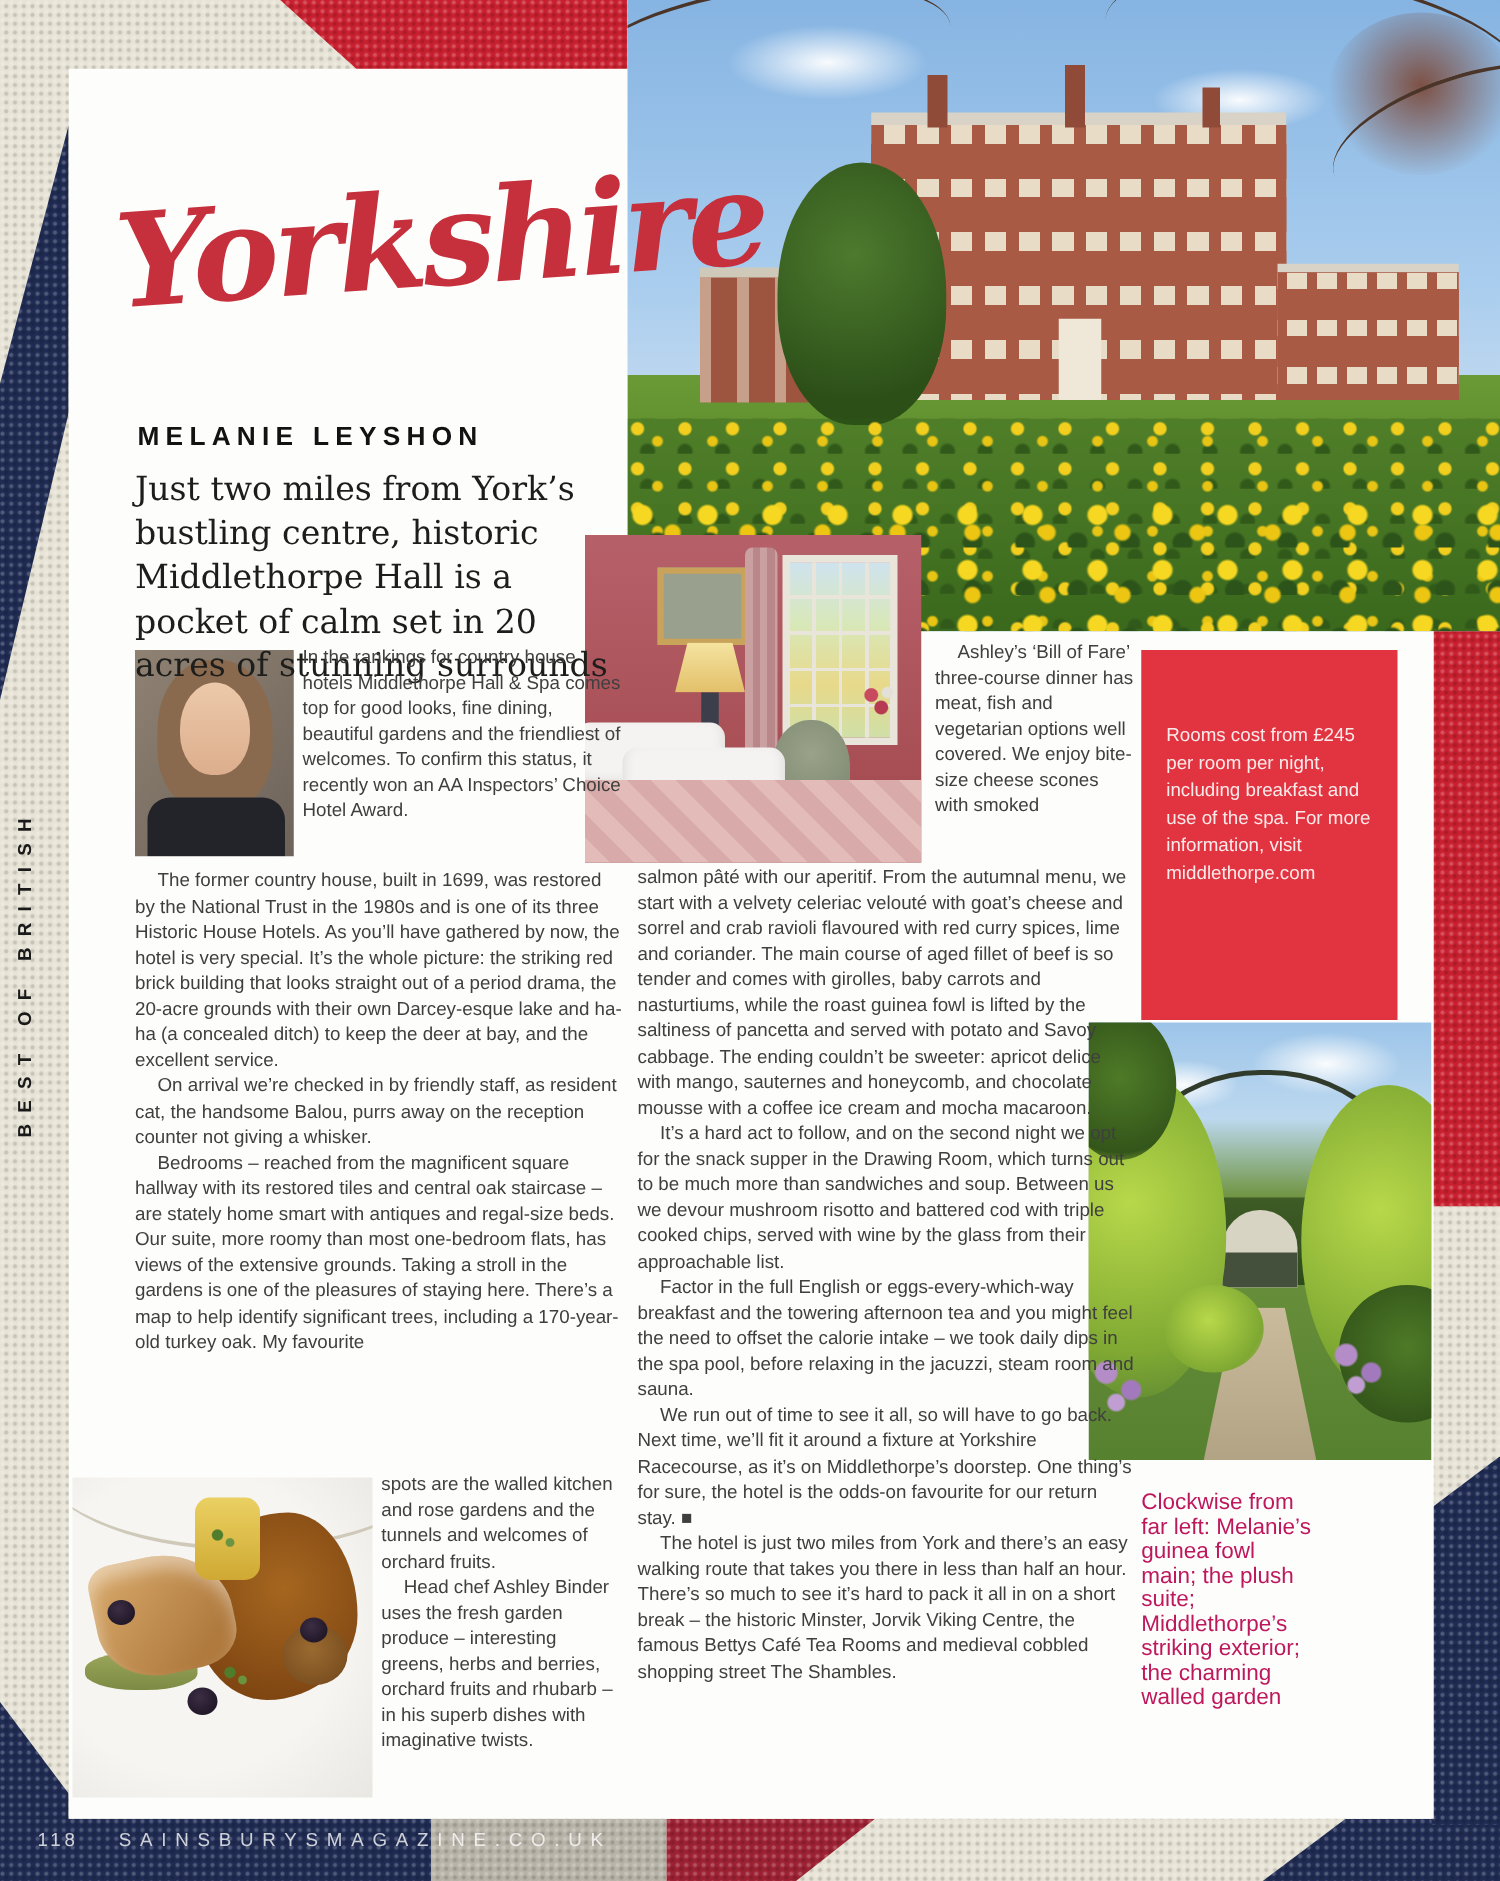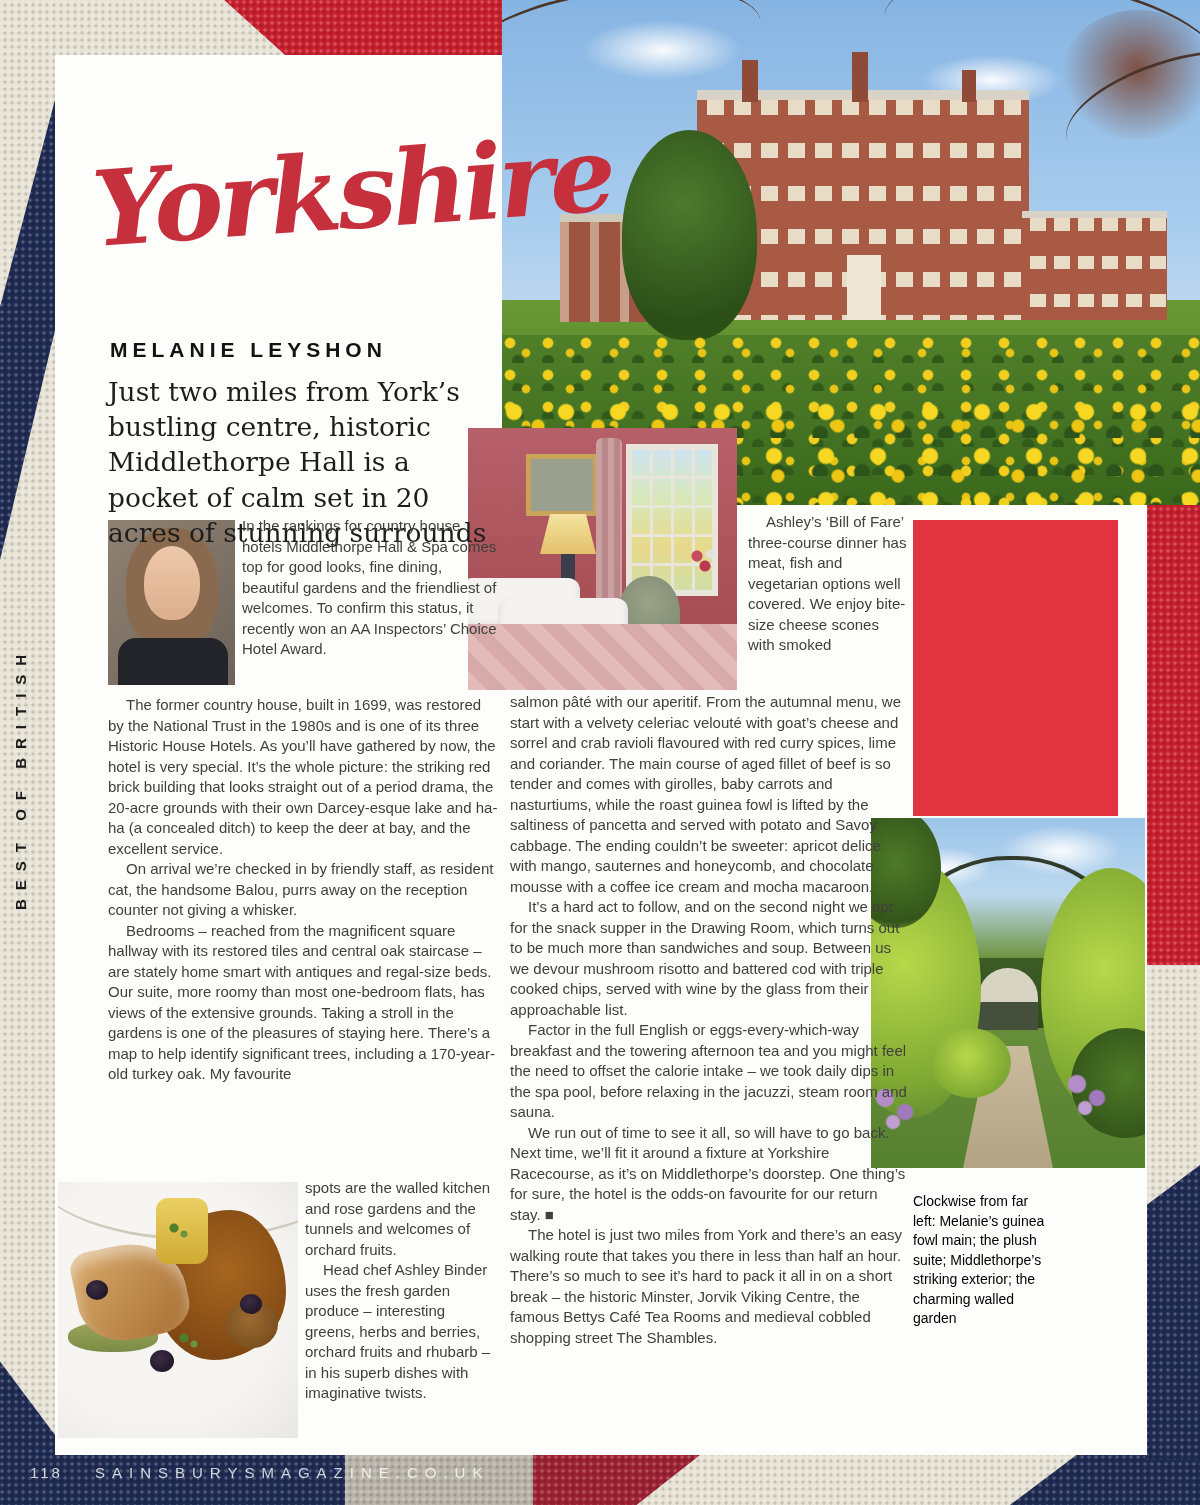--- a/index.html
+++ b/index.html
@@ -55,21 +55,21 @@
   .body-text p{margin:0;}
   .ind{text-indent:18px;}
 
   .col-left{position:absolute;left:108px;top:695px;width:390px;z-index:3;}
   .intro-para{position:absolute;left:242px;top:516px;width:256px;z-index:3;}
   .wrap-right{position:absolute;left:305px;top:1178px;width:192px;z-index:3;}
   .bill-para{position:absolute;left:748px;top:512px;width:160px;z-index:3;}
   .col-mid{position:absolute;left:510px;top:692px;width:400px;z-index:3;}
 
   .caption{position:absolute;left:913px;top:1192px;width:140px;z-index:3;
-    font-size:14px;line-height:19.5px;color:#000000;}
+    font-size:18px;line-height:19.5px;color:#be185d;}
 
   
   .details-box{position:absolute;left:913px;top:520px;width:205px;height:296px;z-index:3;
     background:var(--box-red,#e23440);color:#fff;box-sizing:border-box;padding:36px 20px 0 20px;}
   .details-title{font-size:21px;font-weight:bold;letter-spacing:6px;line-height:1.35;color:#fff;}
   .details-body{margin-top:22px;font-size:15px;line-height:22px;color:#fbeaea;}
 
   
   .footer{position:absolute;left:0;top:1460px;width:953px;height:45px;z-index:4;
     color:rgba(255,255,255,.78);}
@@ -233,20 +233,21 @@
   <div class="abs lampshade"></div>
   <div class="abs lampbase"></div>
   <div class="abs chair"></div>
   <div class="abs flowers"></div>
   <div class="abs pillow" style="left:-8px;top:150px;width:120px;height:54px;"></div>
   <div class="abs pillow" style="left:30px;top:170px;width:130px;height:50px;"></div>
   <div class="abs bedspread"></div>
 </div>
 
 <div class="details-box">
+  <div class="details-body">Rooms cost from £245 per room per night, including breakfast and use of the spa. For more information, visit middlethorpe.com</div>
 </div>
 
 <div class="photo garden">
   <div class="abs gcloud" style="left:130px;top:8px;width:120px;height:50px;"></div>
   <div class="abs gcloud" style="left:30px;top:30px;width:90px;height:40px;"></div>
   <div class="abs arch-frame"></div>
   <div class="abs hedge"></div>
   <div class="abs alcove"></div>
   <div class="abs path"></div>
   <div class="abs fol bright" style="left:-30px;top:40px;width:140px;height:260px;"></div>

